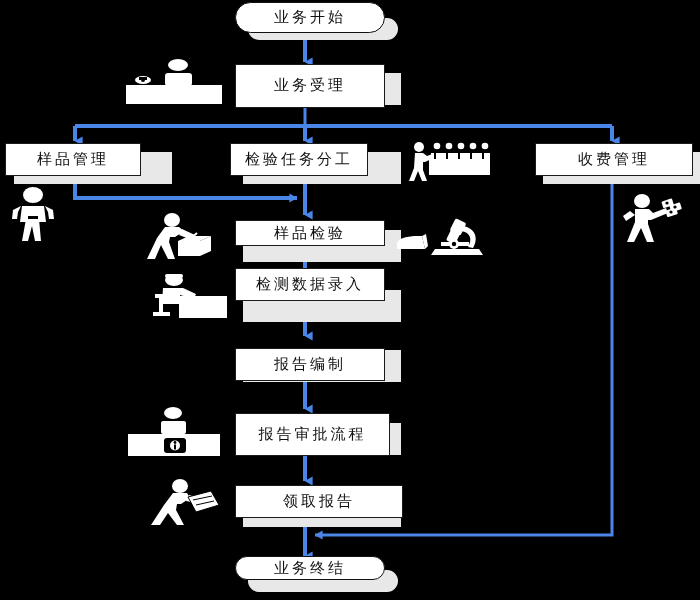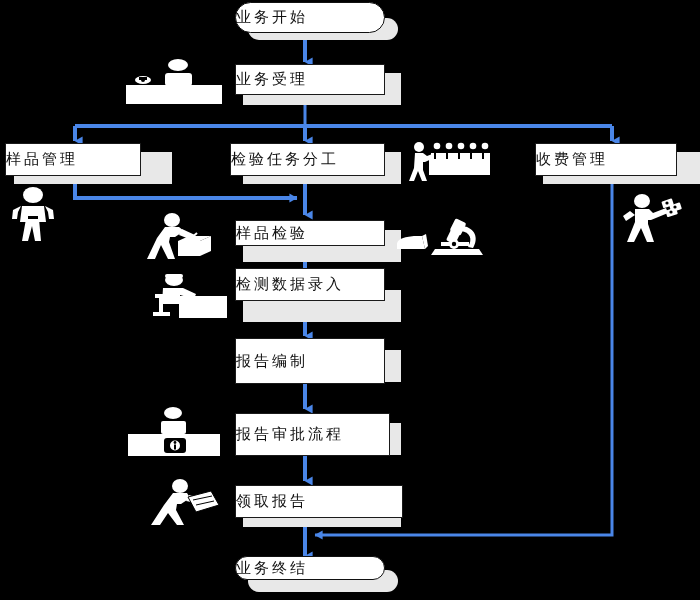--- a/index.html
+++ b/index.html
@@ -24,20 +24,21 @@
   }
   
   .node {
     position: absolute;
     box-sizing: border-box;
     background: #ffffff;
     border: 1px solid #1a1a1a;
     color: #111111;
     display: flex;
     align-items: center;
+    justify-content: center;
     letter-spacing: 3px;
     font-size: 15px;
     z-index: 5;
   }
   .node .lbl {
     white-space: nowrap;
     line-height: 1;
   }
   .node.terminator {
     border-radius: 22px;
@@ -116,45 +117,45 @@
   <div class="shadow-plate" style="left:243px; top:290px; width:158px; height:32px;"></div>
   <div class="shadow-plate" style="left:243px; top:350px; width:158px; height:32px;"></div>
   <div class="shadow-plate" style="left:243px; top:423px; width:158px; height:32px;"></div>
   <div class="shadow-plate" style="left:243px; top:495px; width:158px; height:32px;"></div>
   <div class="shadow-plate round" style="left:248px; top:570px; width:150px; height:22px;"></div>
 
   <div class="node terminator" style="left:235px; top:2px; width:150px; height:31px;">
     <span class="lbl">业务开始</span>
   </div>
 
-  <div class="node" style="left:235px; top:64px; width:150px; height:31px;">
+  <div class="node" style="left:235px; top:64px; width:150px; height:44px;font-family:Liberation Mono, monospace;">
     <span class="lbl">业务受理</span>
   </div>
 
   <div class="node" style="left:5px; top:143px; width:136px; height:33px;">
     <span class="lbl">样品管理</span>
   </div>
 
-  <div class="node" style="left:230px; top:143px; width:155px; height:33px;">
+  <div class="node" style="left:230px; top:143px; width:138px; height:33px;">
     <span class="lbl">检验任务分工</span>
   </div>
 
-  <div class="node" style="left:535px; top:143px; width:142px; height:33px;">
+  <div class="node" style="left:535px; top:143px; width:158px; height:33px;">
     <span class="lbl">收费管理</span>
   </div>
 
   <div class="node" style="left:235px; top:220px; width:150px; height:26px;">
     <span class="lbl">样品检验</span>
   </div>
 
   <div class="node" style="left:235px; top:268px; width:150px; height:33px;">
     <span class="lbl">检测数据录入</span>
   </div>
 
-  <div class="node" style="left:235px; top:338px; width:150px; height:46px;">
+  <div class="node" style="left:235px; top:348px; width:150px; height:33px;">
     <span class="lbl">报告编制</span>
   </div>
 
   <div class="node" style="left:235px; top:413px; width:155px; height:43px;">
     <span class="lbl">报告审批流程</span>
   </div>
 
   <div class="node" style="left:235px; top:485px; width:168px; height:33px;">
     <span class="lbl">领取报告</span>
   </div>

